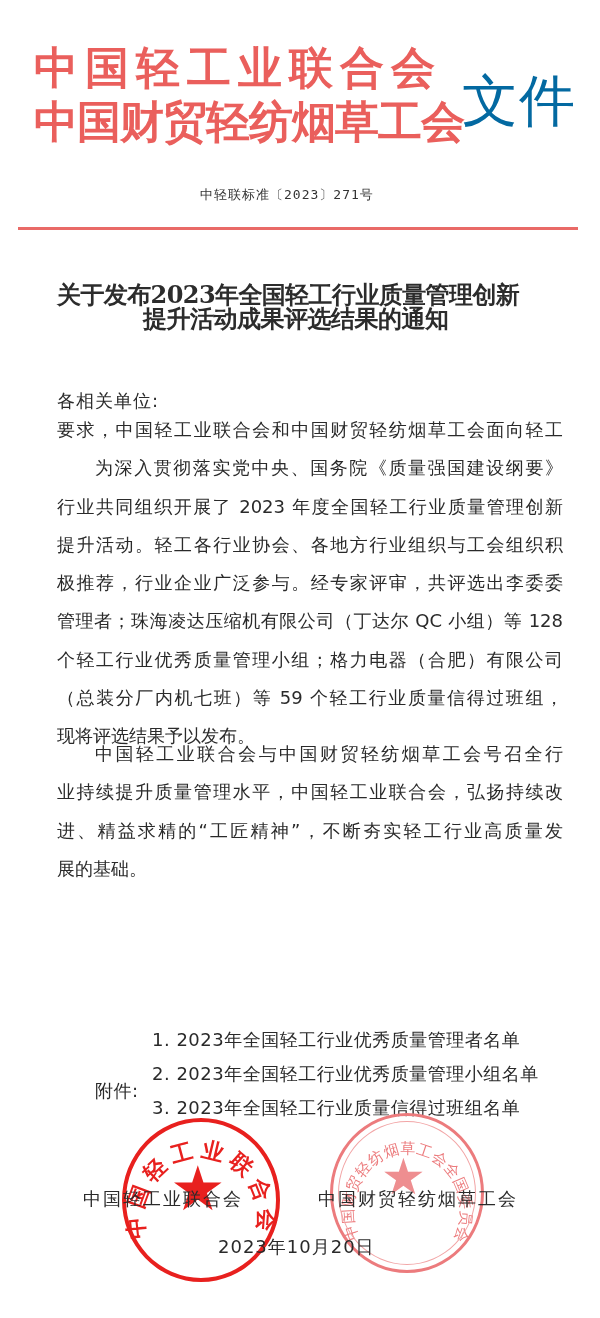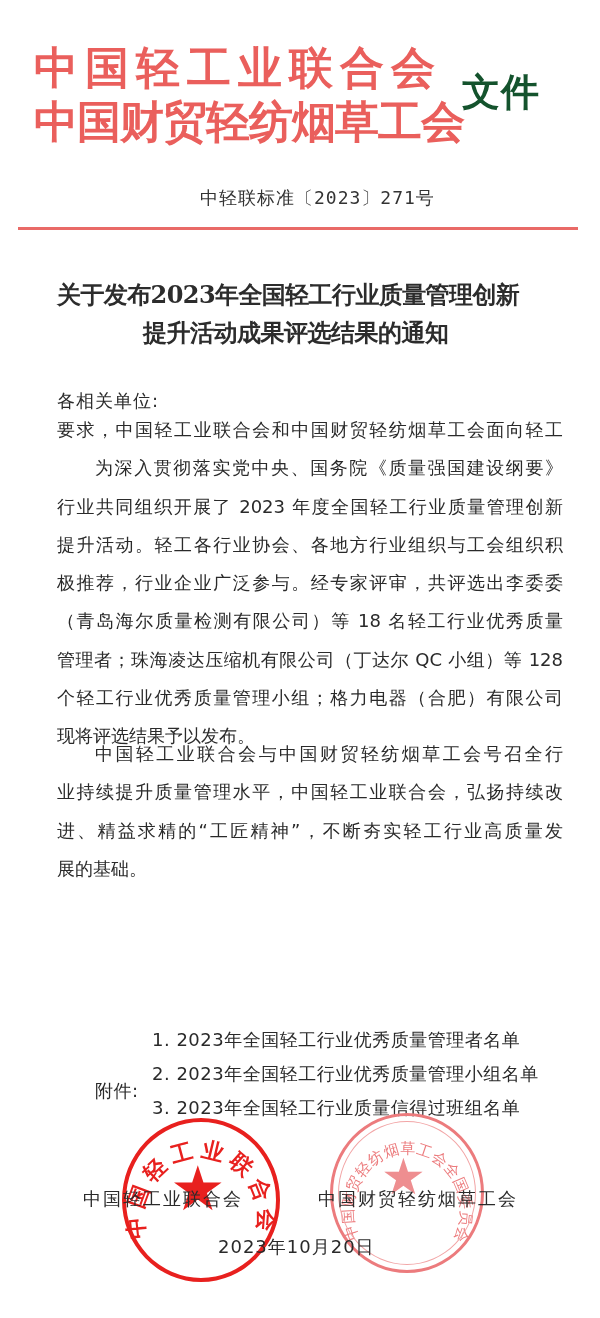--- a/index.html
+++ b/index.html
@@ -20,51 +20,51 @@
   
   .org-line {
     color: #ea5f5c;
     font-family: "DejaVu Sans", "Liberation Sans", sans-serif;
     font-weight: bold;
     line-height: 1;
   }
   .org1 { left: 34px; top: 46px; font-size: 44px; letter-spacing: 7px; }
   .org2 { left: 34px; top: 100px; font-size: 44px; letter-spacing: -1px; }
   .doc-suffix {
-    left: 462px; top: 73px; font-size: 38px;
-    color: #14532d;
-    font-family: "DejaVu Sans", "Liberation Sans", sans-serif;
-    font-weight: bold;
+    left: 462px; top: 73px; font-size: 56px;
+    color: #0369a1;
+    font-family: "DejaVu Sans", "Liberation Sans", sans-serif;
+    font-weight: normal;
     letter-spacing: 1px;
     line-height: 1;
   }
   .doc-number {
     left: 200px; top: 186px;
-    font-size: 18px;
+    font-size: 13px;
     color: #333;
     letter-spacing: 1px;
     font-family: "DejaVu Sans Mono", "Liberation Mono", monospace;
   }
   .red-rule {
     position: absolute;
     left: 18px; top: 227px;
     width: 560px; height: 3px;
     background: #e96a67;
   }
 
   
   .title {
     font-family: "DejaVu Serif", "Liberation Serif", serif;
     font-weight: bold;
     font-size: 24px;
     color: #2c2c2c;
     line-height: 1;
   }
   .title1 { left: 57px; top: 283px; letter-spacing: -0.6px; }
-  .title2 { left: 143px; top: 321px; letter-spacing: -0.5px; }
+  .title2 { left: 143px; top: 307px; letter-spacing: -0.5px; }
 
   
   .body-text {
     font-family: "DejaVu Sans", "Liberation Sans", sans-serif;
     font-size: 18px;
     color: #2a2a2a;
     line-height: 1;
   }
   .salutation { left: 57px; top: 392px; letter-spacing: 1px; }
 
@@ -146,23 +146,23 @@
 <div class="abs title title2">提升活动成果评选结果的通知</div>
 
 <div class="abs body-text salutation">各相关单位:</div>
 
 <div class="para p1">
   <span class="ln">要求，中国轻工业联合会和中国财贸轻纺烟草工会面向轻工</span>
   <span class="ln indent">为深入贯彻落实党中央、国务院《质量强国建设纲要》</span>
   <span class="ln">行业共同组织开展了 2023 年度全国轻工行业质量管理创新</span>
   <span class="ln">提升活动。轻工各行业协会、各地方行业组织与工会组织积</span>
   <span class="ln">极推荐，行业企业广泛参与。经专家评审，共评选出李委委</span>
-  <span class="ln">（青岛海尔质量检测有限公司）等 18 名轻工行业优秀质量</span>
   <span class="ln">管理者；珠海凌达压缩机有限公司（丁达尔 QC 小组）等 128</span>
   <span class="ln">个轻工行业优秀质量管理小组；格力电器（合肥）有限公司</span>
+  <span class="ln">（总装分厂内机七班）等 59 个轻工行业质量信得过班组，</span>
   <span class="ln last">现将评选结果予以发布。</span>
 </div>
 
 <div class="para p2">
   <span class="ln indent">中国轻工业联合会与中国财贸轻纺烟草工会号召全行</span>
   <span class="ln">业持续提升质量管理水平，中国轻工业联合会，弘扬持续改</span>
   <span class="ln">进、精益求精的“工匠精神”，不断夯实轻工行业高质量发</span>
   <span class="ln last">展的基础。</span>
 </div>
 

